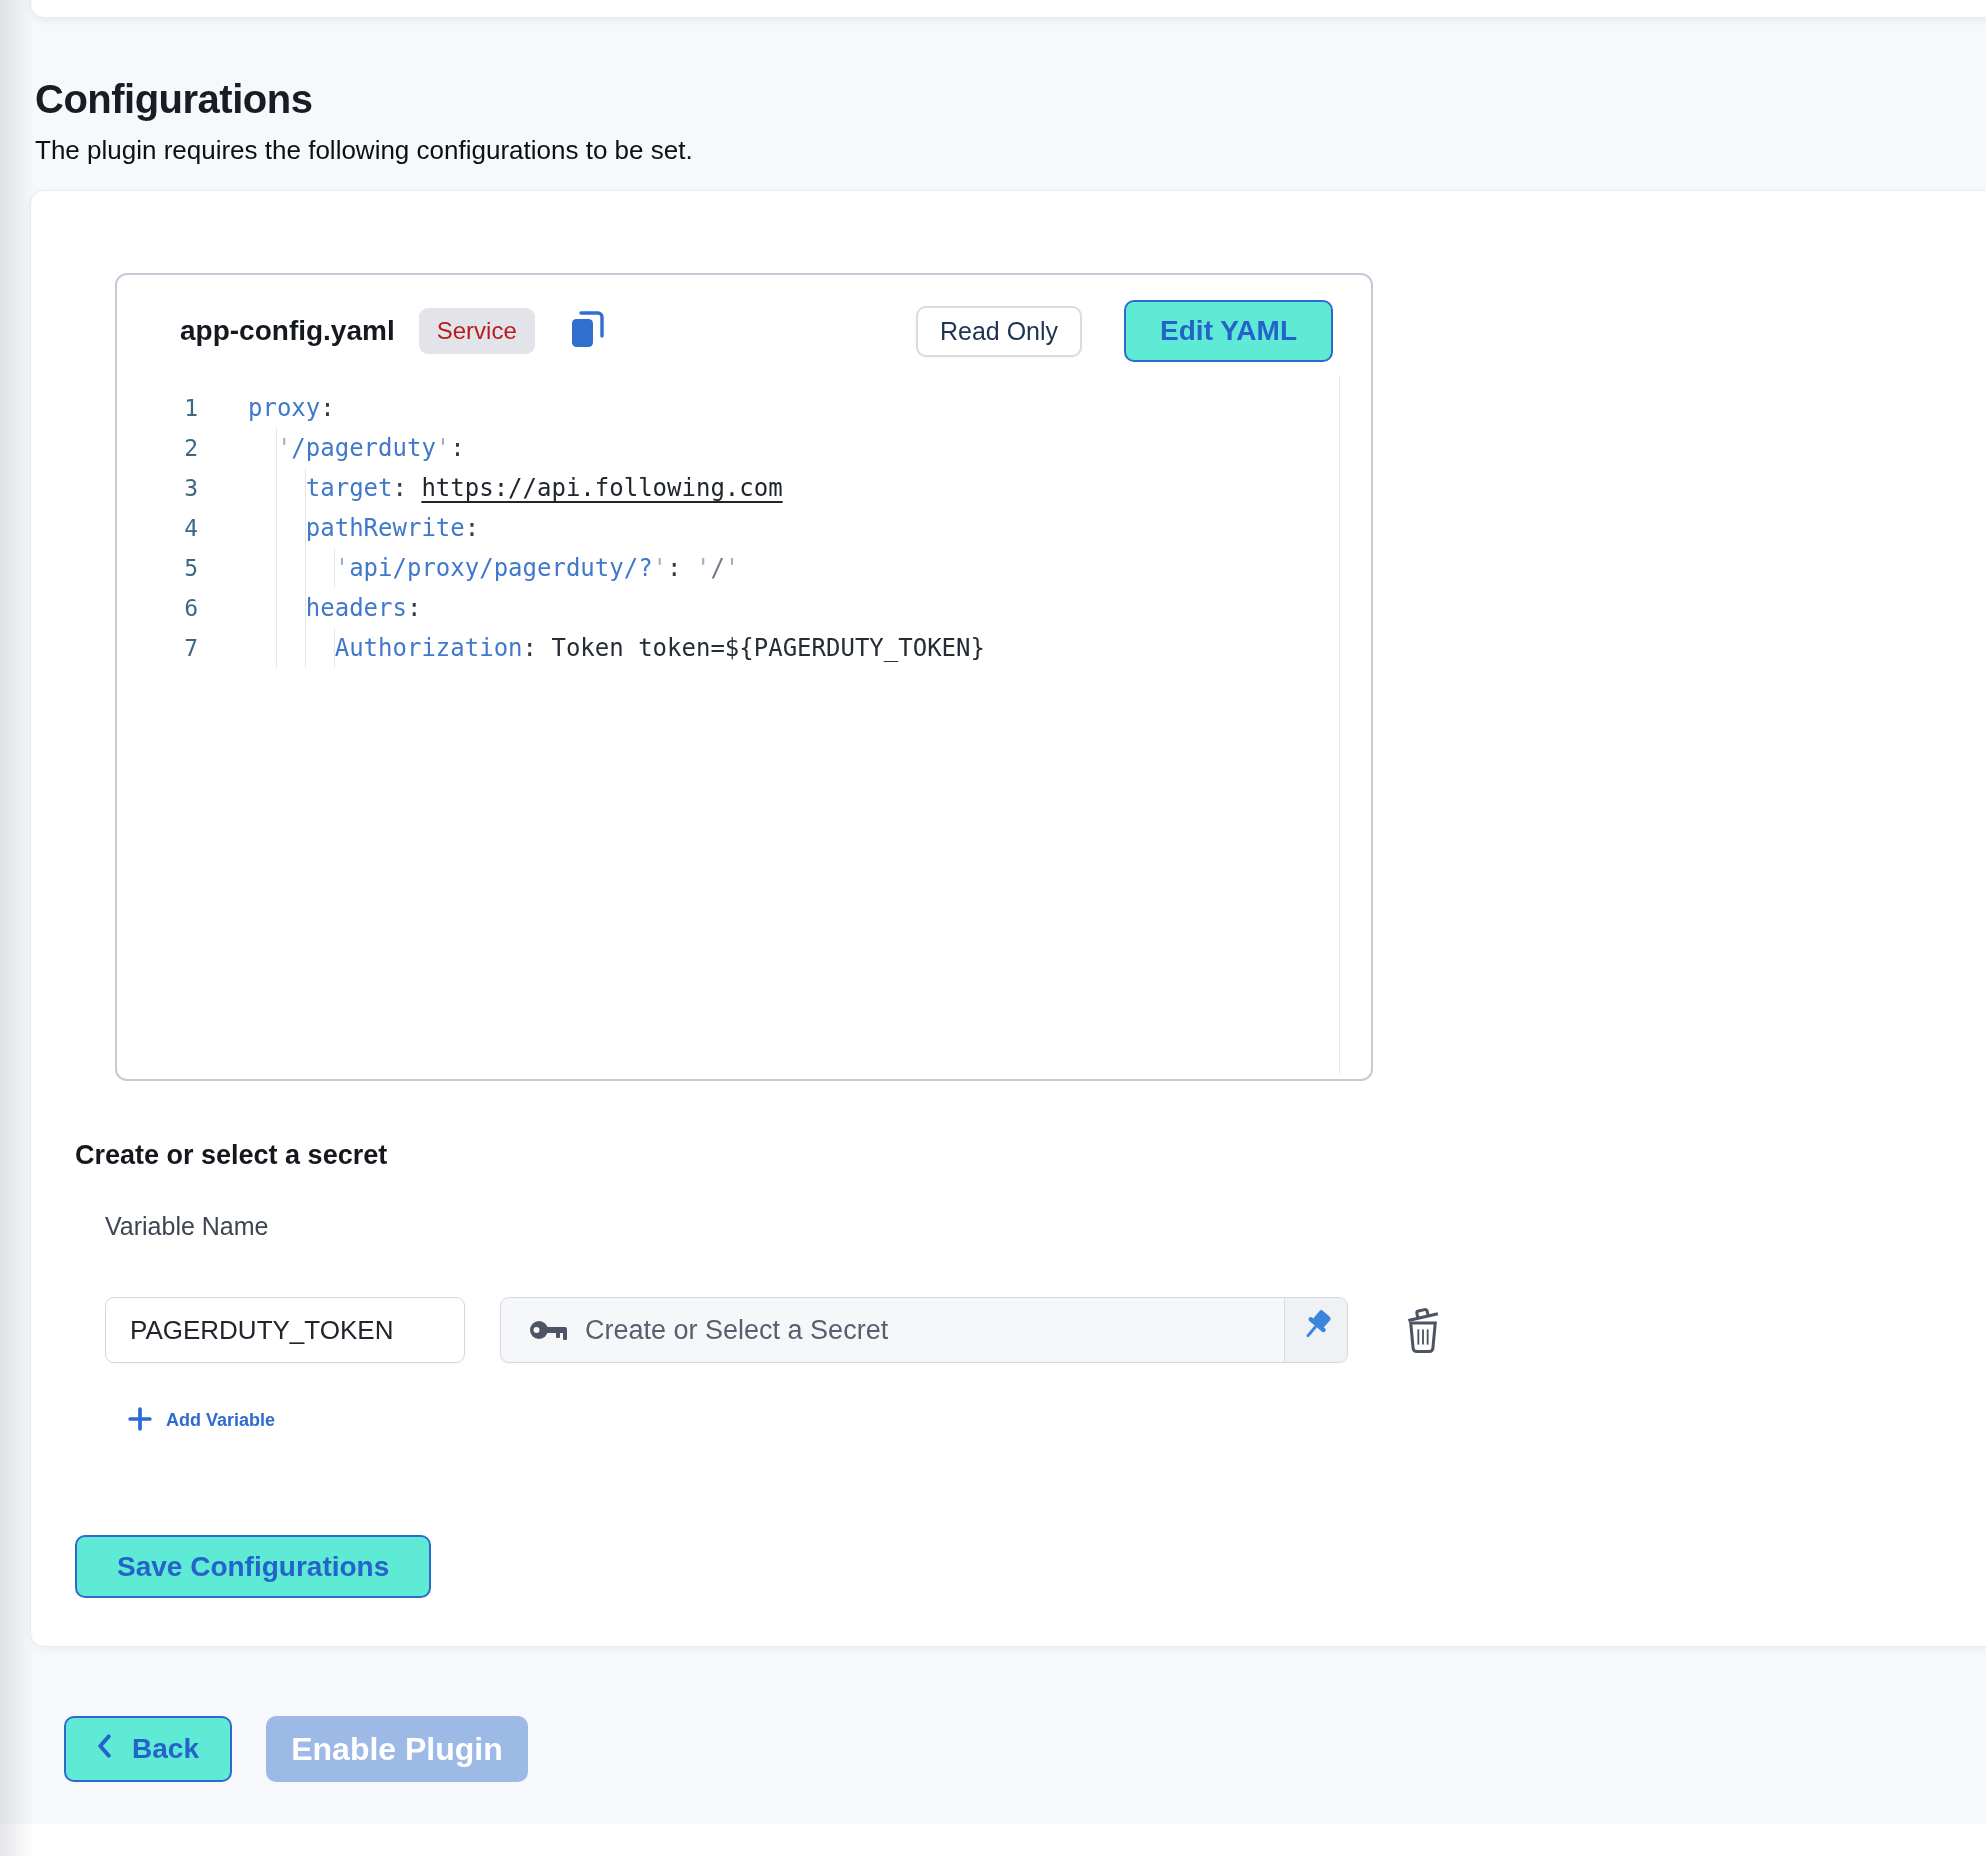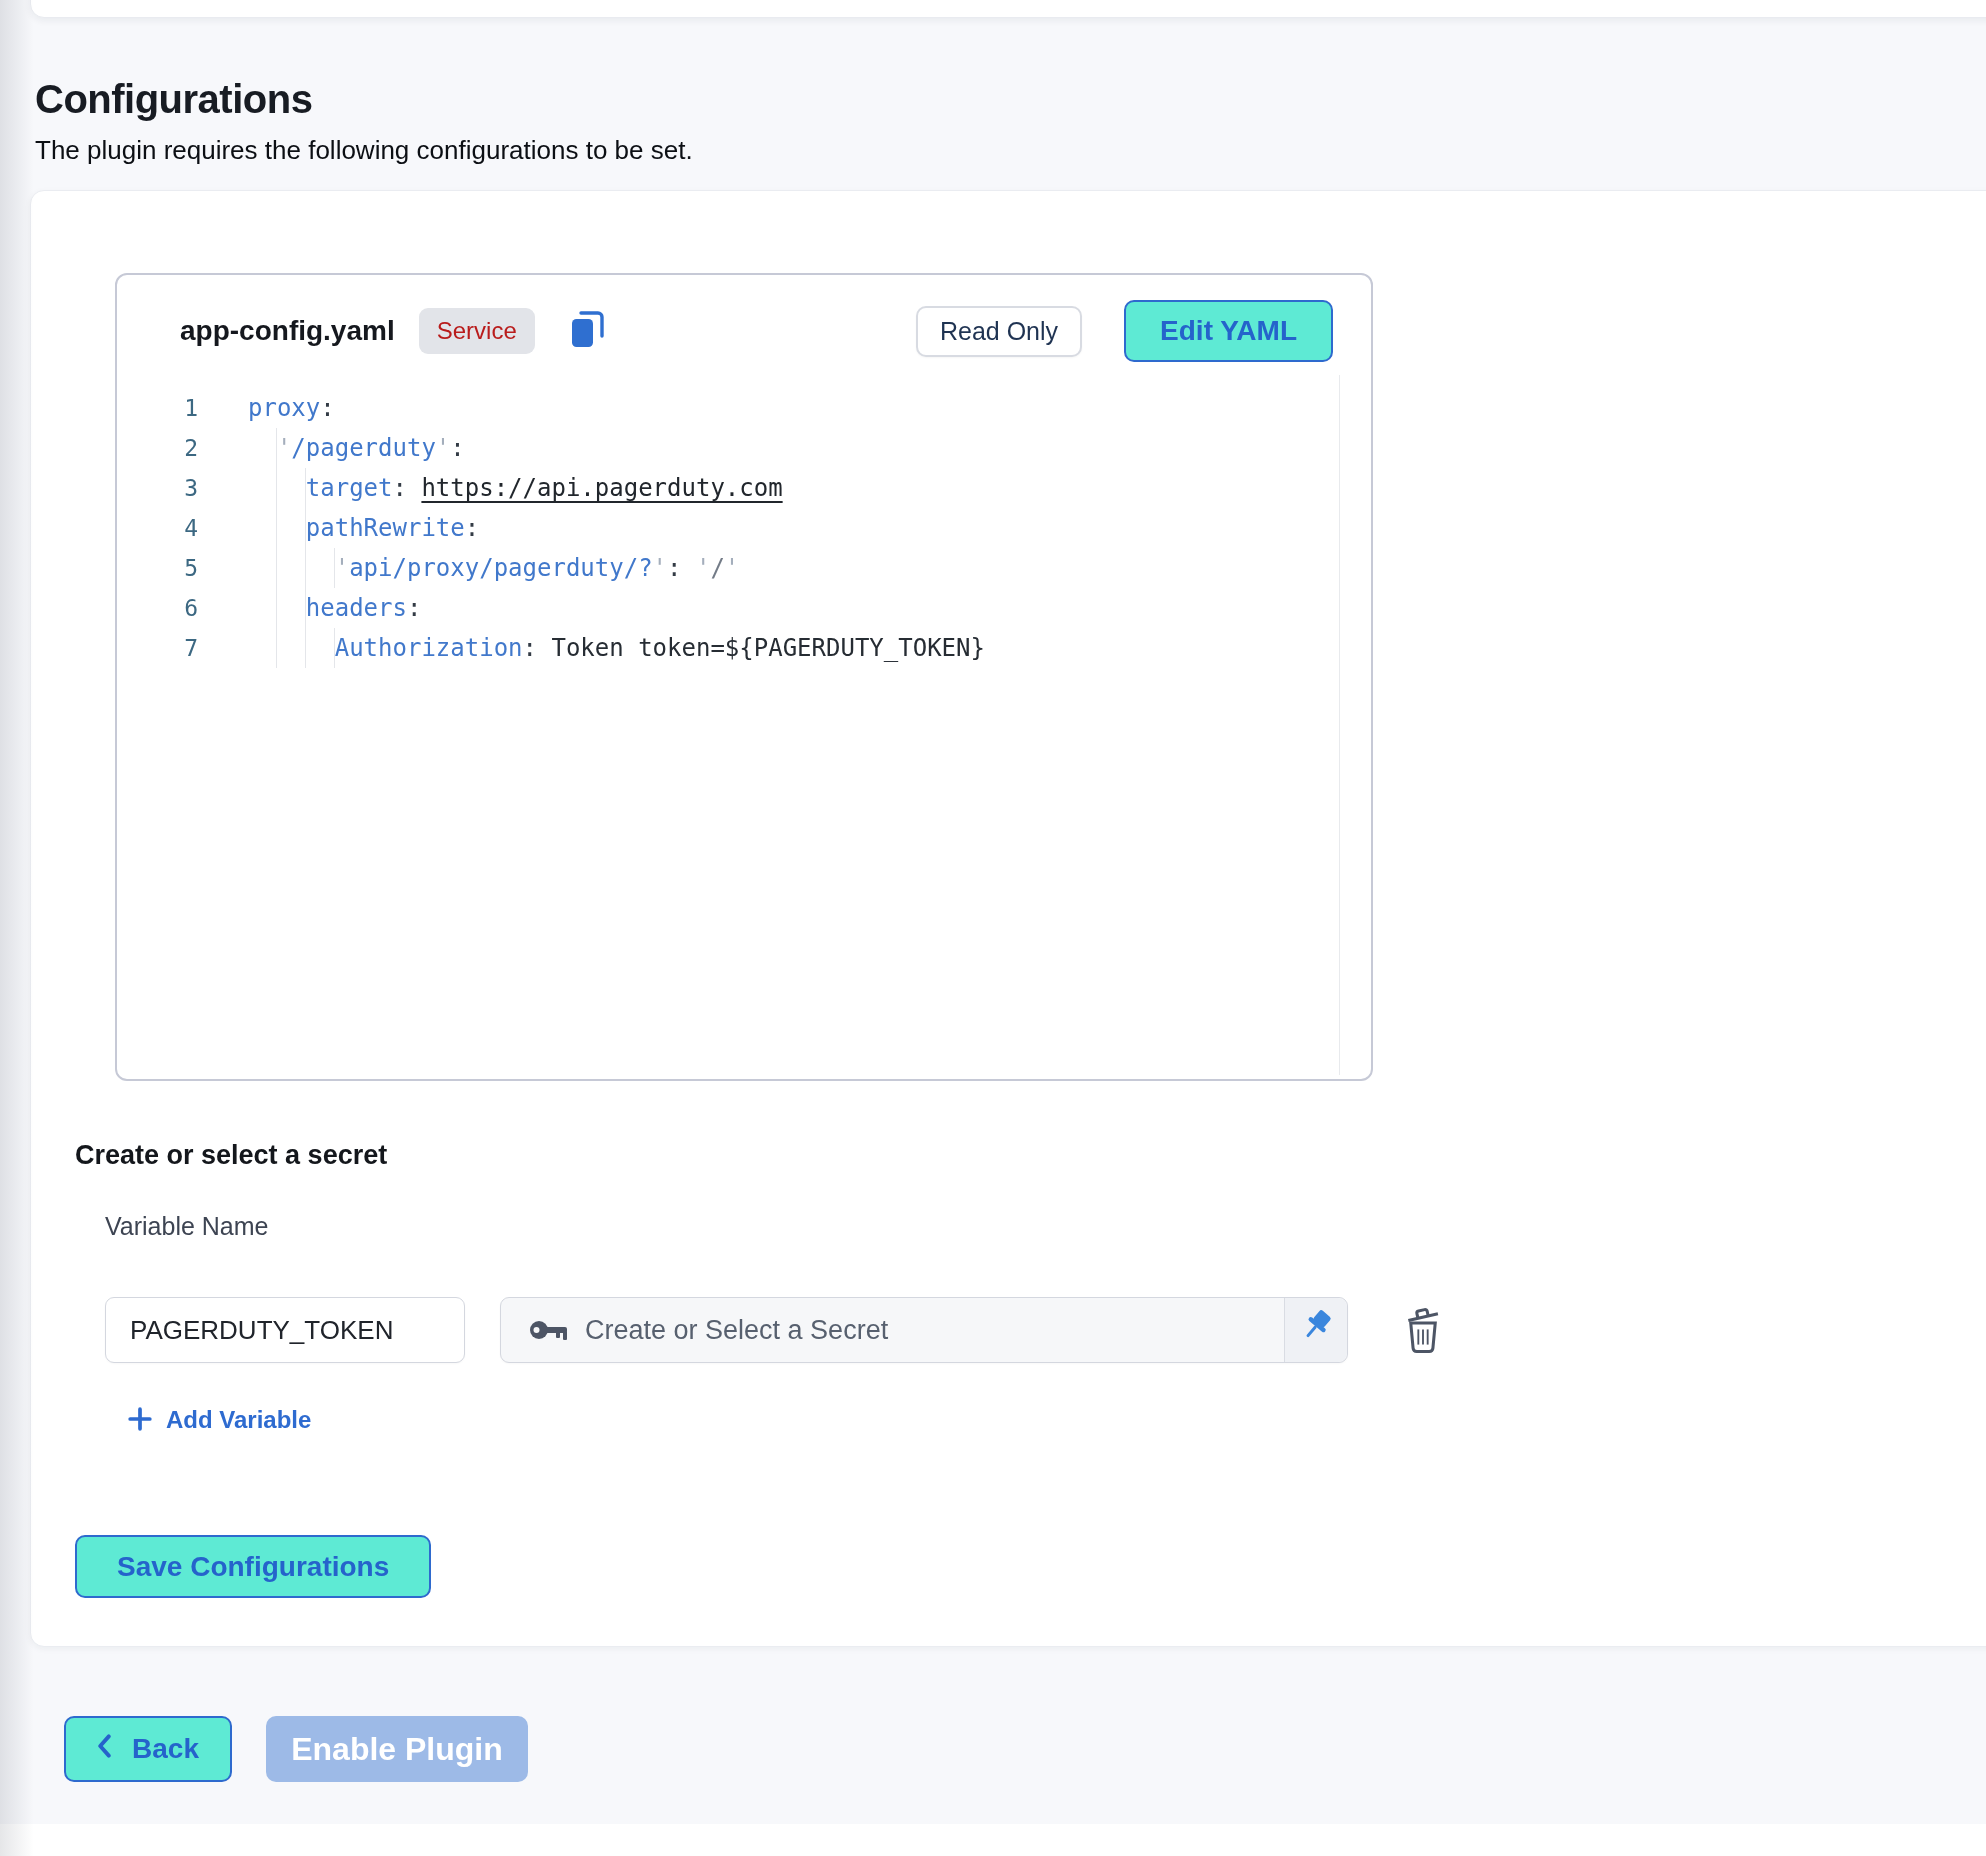--- a/index.html
+++ b/index.html
@@ -100,21 +100,21 @@
   }
   .trash-btn{
     position:absolute;left:1398px;top:1303px;width:50px;height:56px;
     background:none;border:none;padding:0;cursor:pointer;
     display:flex;align-items:center;justify-content:center;
   }
   .add-variable{
     position:absolute;left:128px;top:1398px;height:44px;
     display:flex;align-items:center;gap:14px;cursor:pointer;background:none;border:none;padding:0;
   }
-  .add-variable-label{font-size:24px;font-weight:700;color:#2e6bd0;font-family:"Liberation Sans",sans-serif;}
+  .add-variable-label{font-size:18px;font-weight:700;color:#2e6bd0;font-family:"Liberation Sans",sans-serif;}
   .save-btn{position:absolute;left:75px;top:1535px;height:63px;padding:0 40px;font-size:28px;}
 
   
   .back-btn{
     position:absolute;left:64px;top:1716px;width:168px;height:66px;
     font-size:28px;display:flex;align-items:center;justify-content:center;gap:20px;
   }
   .enable-btn{
     position:absolute;left:266px;top:1716px;width:262px;height:66px;
     background:#9dbae7;border:none;border-radius:10px;
@@ -152,21 +152,21 @@
       <div class="code-line">
         <div class="line-num">1</div>
         <div class="line-text"><span class="tok-key">proxy</span><span class="tok-punc">:</span></div>
       </div>
       <div class="code-line">
         <div class="line-num">2</div>
         <div class="line-text"><span class="guide" style="left: 27.9px;"></span><span class="tok-ws">  </span><span class="tok-q">'</span><span class="tok-str">/pagerduty</span><span class="tok-q">'</span><span class="tok-punc">:</span></div>
       </div>
       <div class="code-line">
         <div class="line-num">3</div>
-        <div class="line-text"><span class="guide" style="left: 27.9px;"></span><span class="guide" style="left: 56.8px;"></span><span class="tok-ws">    </span><span class="tok-key">target</span><span class="tok-punc">: </span><span class="tok-link">https://api.pagerduty.com</span></div>
+        <div class="line-text"><span class="guide" style="left: 27.9px;"></span><span class="guide" style="left: 56.8px;"></span><span class="tok-ws">    </span><span class="tok-key">target</span><span class="tok-punc">: </span><span class="tok-link">https://api.following.com</span></div>
       </div>
       <div class="code-line">
         <div class="line-num">4</div>
         <div class="line-text"><span class="guide" style="left: 27.9px;"></span><span class="guide" style="left: 56.8px;"></span><span class="tok-ws">    </span><span class="tok-key">pathRewrite</span><span class="tok-punc">:</span></div>
       </div>
       <div class="code-line">
         <div class="line-num">5</div>
         <div class="line-text"><span class="guide" style="left: 27.9px;"></span><span class="guide" style="left: 56.8px;"></span><span class="guide" style="left: 85.7px;"></span><span class="tok-ws">      </span><span class="tok-q">'</span><span class="tok-str">api/proxy/pagerduty/?</span><span class="tok-q">'</span><span class="tok-punc">: </span><span class="tok-q">'</span><span class="tok-val">/</span><span class="tok-q">'</span></div>
       </div>
       <div class="code-line">

